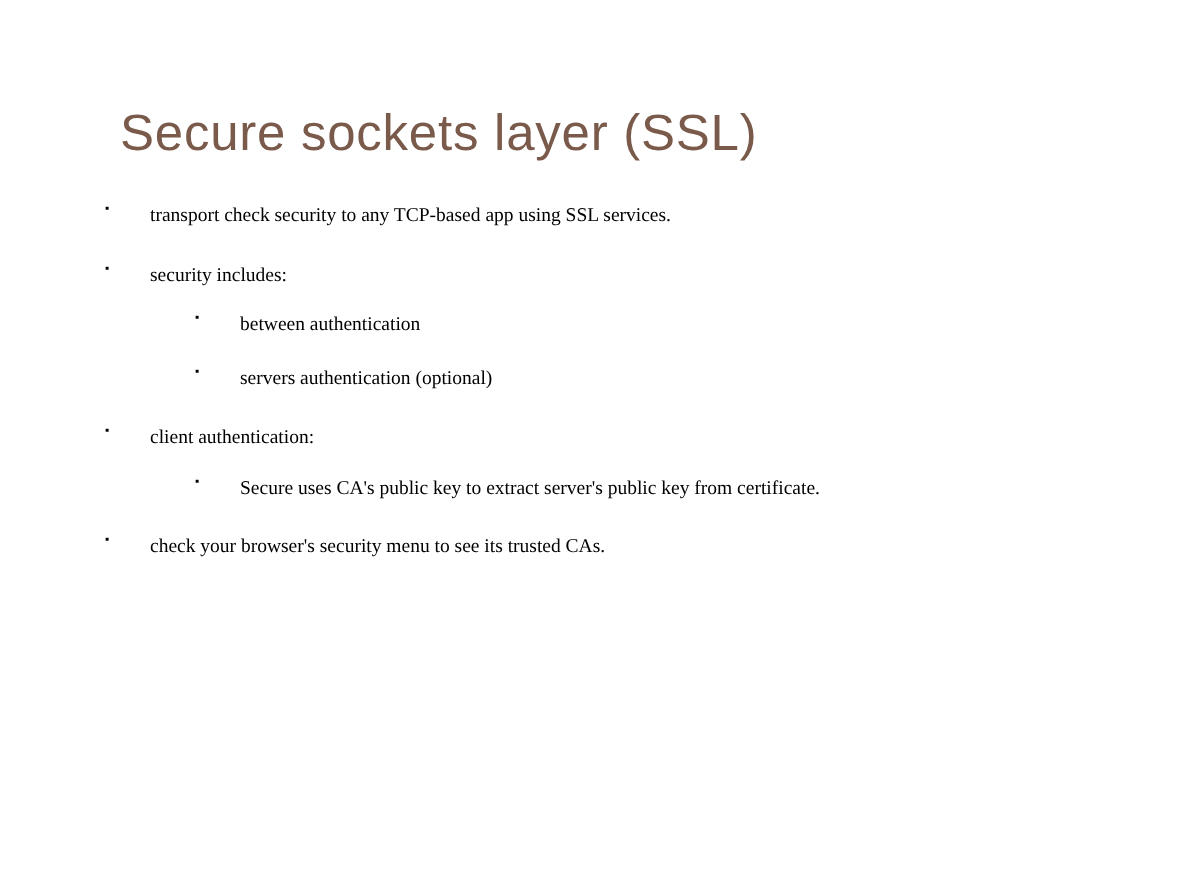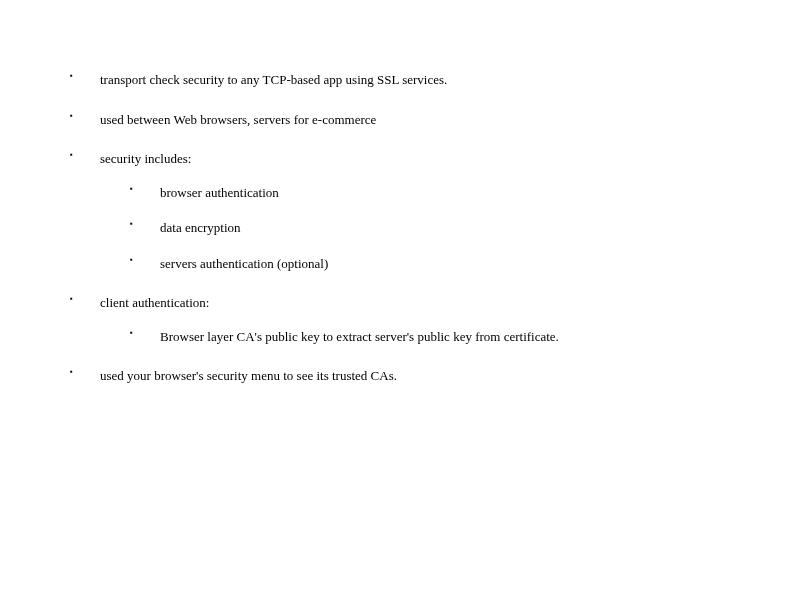--- a/index.html
+++ b/index.html
@@ -64,47 +64,42 @@
     left: 0;
     top: 0;
     font-size: 8px;
     color: #000;
   }
 </style>
 </head>
 <body>
 
 <div class="slide">
+  <h1 class="title">Secure sockets layer (SSL)</h1>
 
   <ul class="top">
     <li>
       <span>transport check security to any  TCP-based app using SSL services.</span>
     </li>
     <li>
-      <span>used between Web browsers, servers for e-commerce</span>
-    </li>
-    <li>
       <span>security includes:</span>
       <ul class="sub">
         <li>
-          <span>browser authentication</span>
-        </li>
-        <li>
-          <span>data encryption</span>
+          <span>between authentication</span>
         </li>
         <li>
           <span>servers authentication (optional)</span>
         </li>
       </ul>
     </li>
     <li>
       <span>client authentication:</span>
       <ul class="sub">
         <li>
-          <span>Browser layer CA's public key to extract server's public key from certificate.</span>
+          <span>Secure uses CA's public key to extract server's public key from certificate.</span>
         </li>
       </ul>
     </li>
     <li>
-      <span>used your browser's security menu to see its trusted CAs.</span>
+      <span>check your browser's security menu to see its trusted CAs.</span>
     </li>
   </ul>
 </div>
 
 </body></html>

